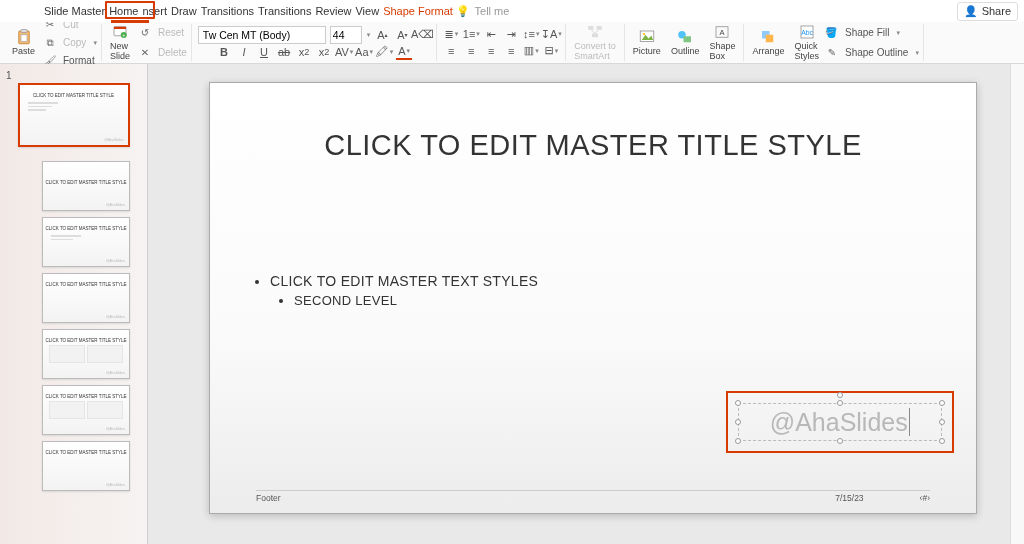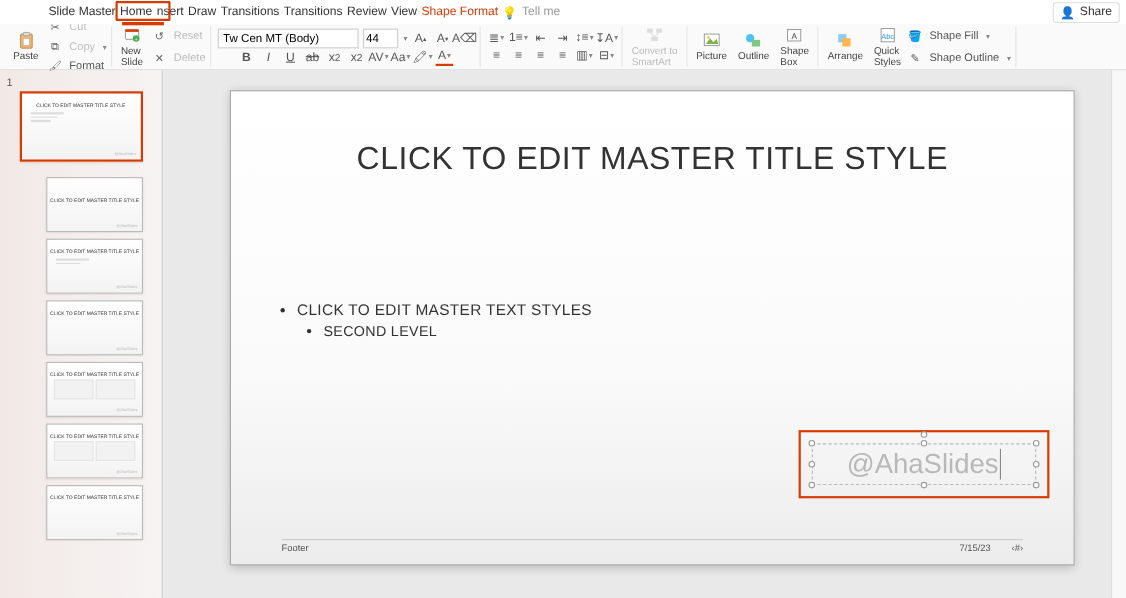--- a/index.html
+++ b/index.html
@@ -343,20 +343,20 @@
           <span class="sel-handle" style="left:50%;top:-4px;transform:translateX(-50%)"></span>
           <span class="sel-handle" style="left:50%;bottom:-4px;transform:translateX(-50%)"></span>
           <span class="sel-handle" style="left:-4px;top:50%;transform:translateY(-50%)"></span>
           <span class="sel-handle" style="right:-4px;top:50%;transform:translateY(-50%)"></span>
           <span class="sel-rot"></span>
         </div>
       </div>
 
       <div class="s-footer">
         <span>Footer</span>
-        <span style="margin-left:auto;margin-right:19px">7/15/23</span>
+        <span style="margin-left:auto;margin-right:56px">7/15/23</span>
         <span>‹#›</span>
       </div>
     </div>
   </div>
 
   <div class="scroll-right"></div>
 </div>
 
 </body></html>

